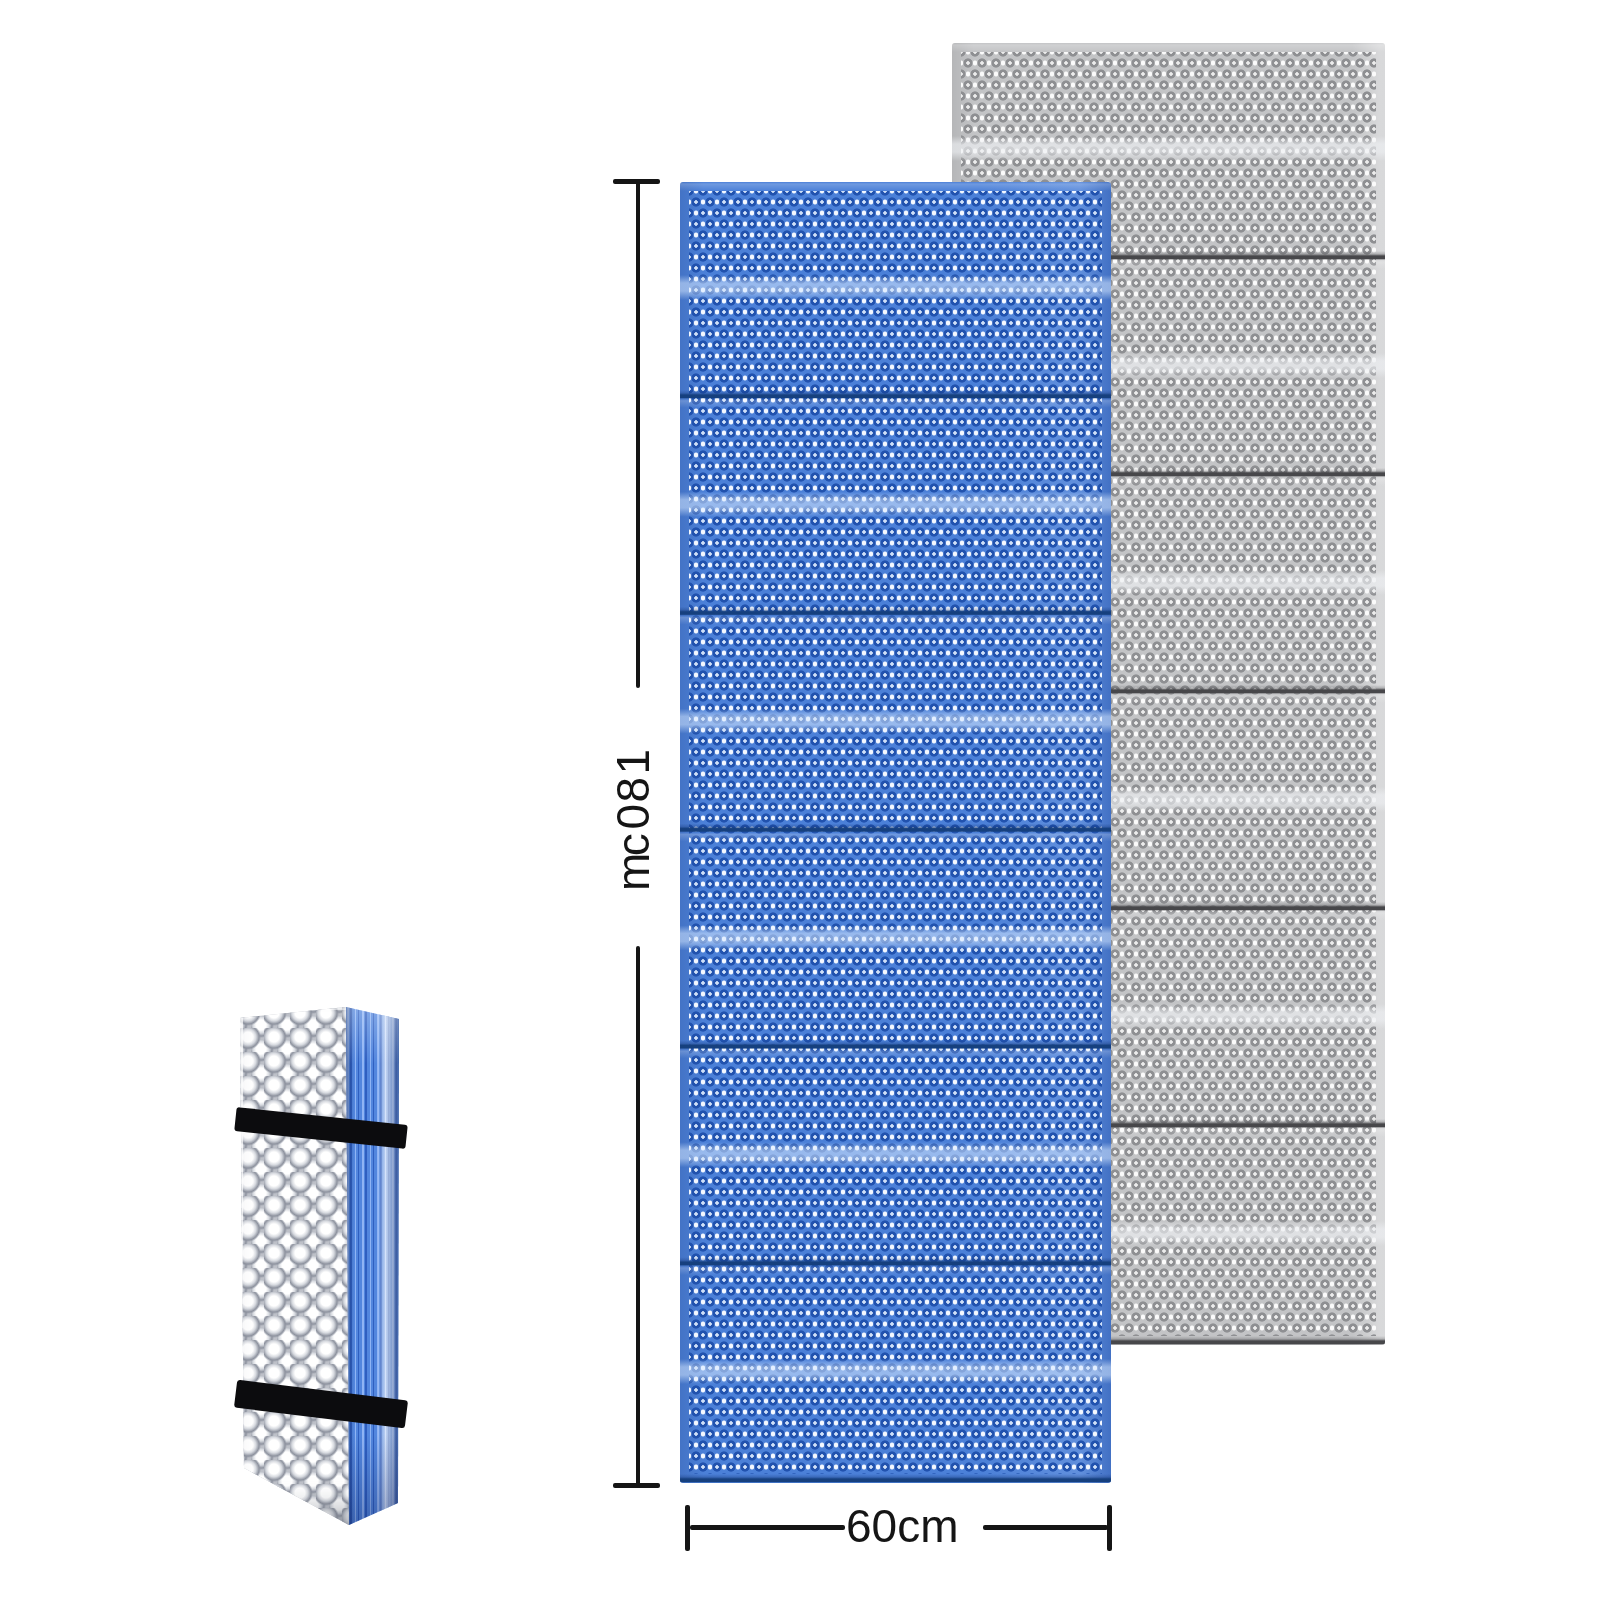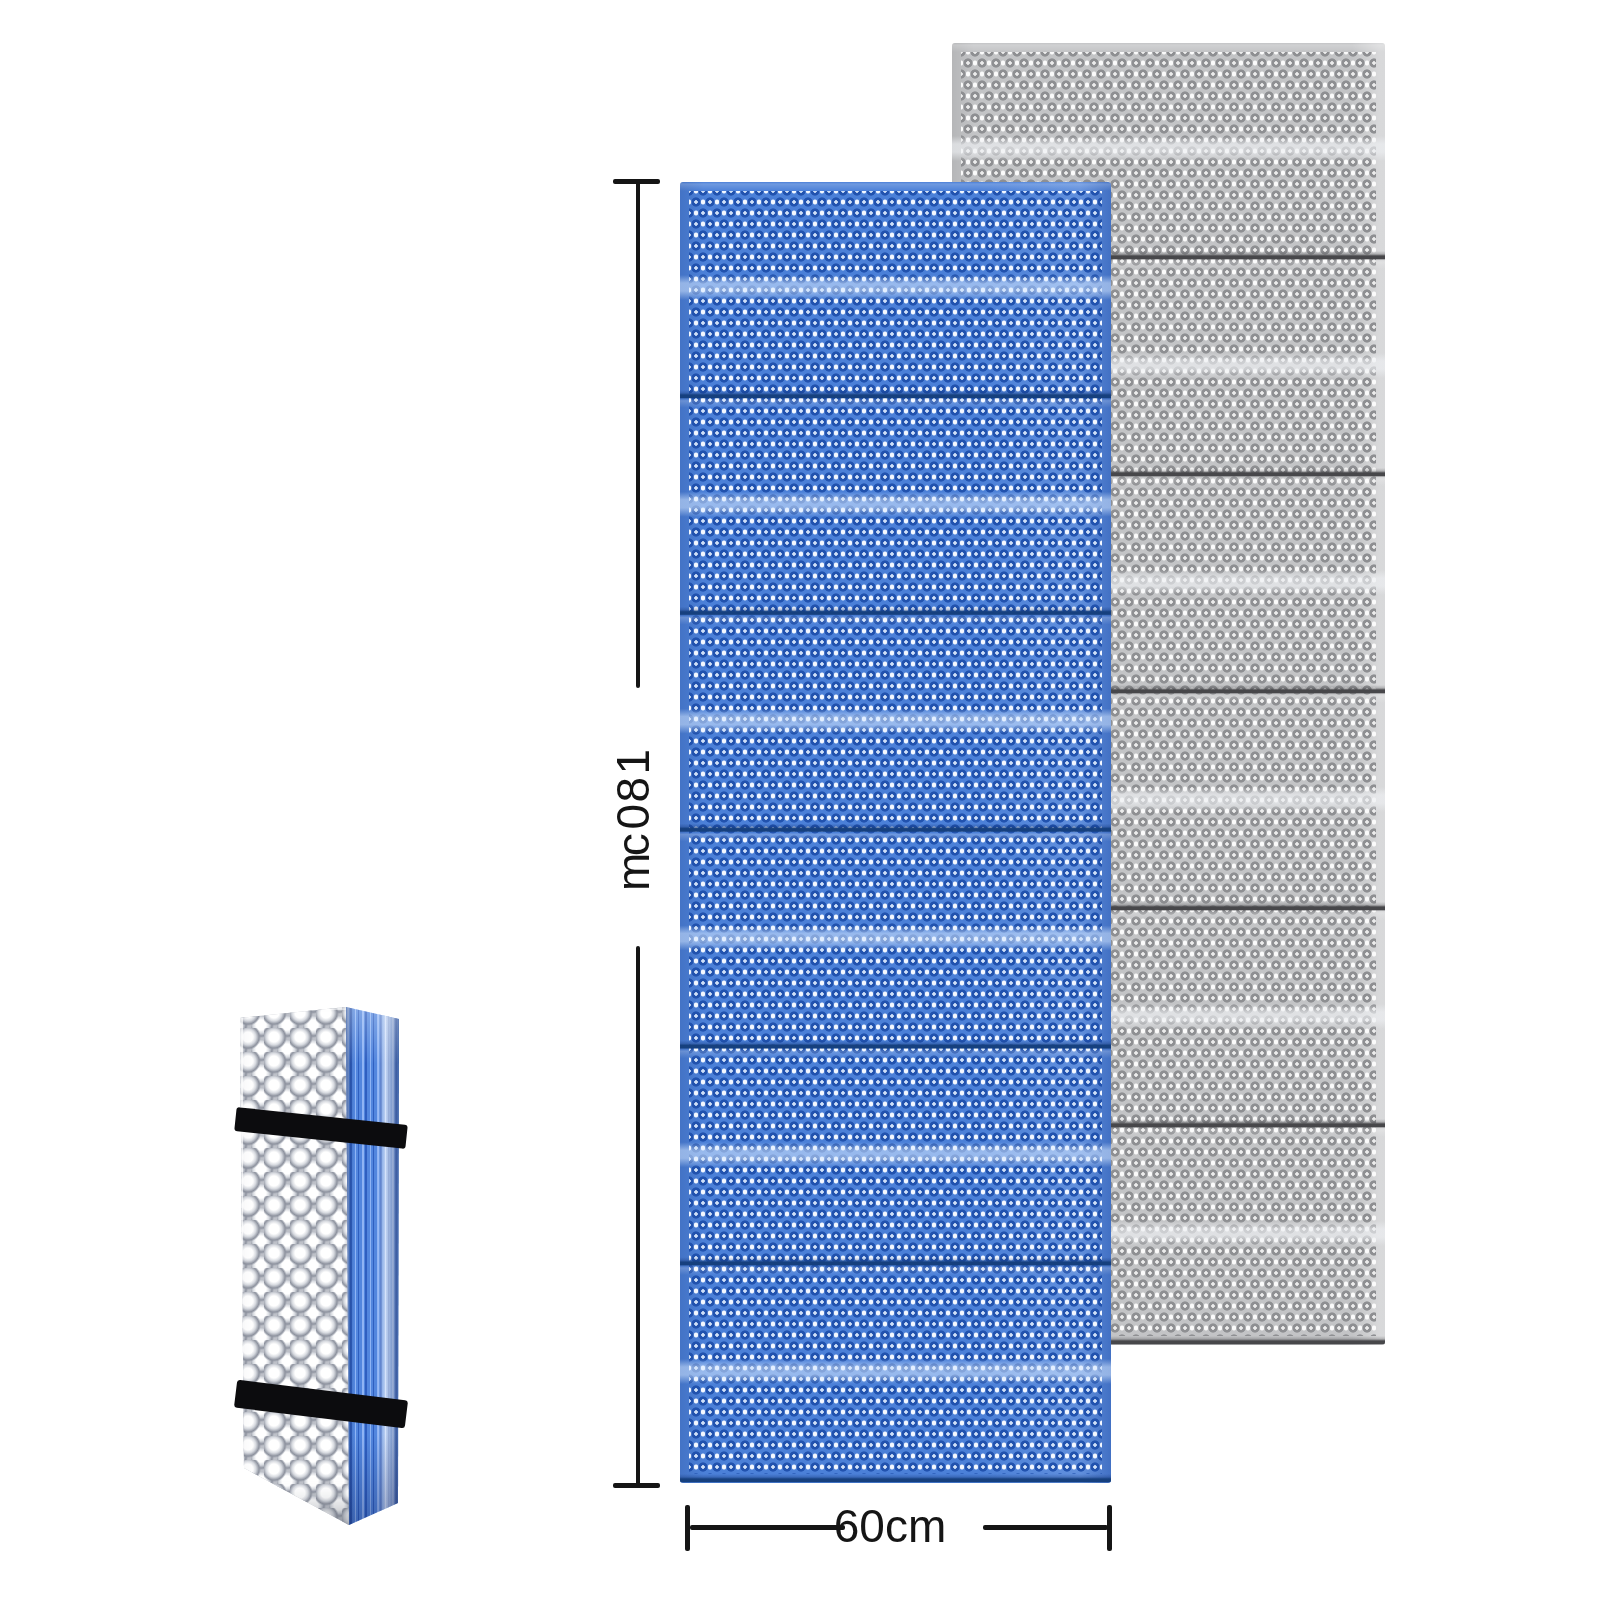--- a/index.html
+++ b/index.html
@@ -86,23 +86,23 @@
     position:absolute; left:607px; top:748px; width:54px; z-index:5;
     color:var(--dim-line,#151515);
     display:flex; flex-direction:column; align-items:center;
   }
   .vlabel span {
     display:block; width:54px; height:27.5px; line-height:27px;
     font-size:46px; text-align:center;
     transform:rotate(-90deg);
   }
   .hlabel {
-    position:absolute; left:820px; top:1499px; width:140px; height:55px; z-index:5;
+    position:absolute; left:846px; top:1499px; width:140px; height:55px; z-index:5;
     color:var(--dim-line,#151515);
-    font-size:46px; line-height:55px; text-align:center; white-space:nowrap;
+    font-size:46px; line-height:55px; white-space:nowrap;
   }
 
   
   .folded { position:absolute; left:238px; top:1004px; width:166px; height:526px; z-index:3; }
   .f-front {
     position:absolute; inset:0;
     clip-path:polygon(2px 14px, 108px 3px, 111px 521px, 6px 464px);
     background:
       radial-gradient(circle at 10px 9px, var(--fold-bump-hi,#ffffff) 5px, #d6d9df 8px, var(--fold-bump-sh,#8e939f) 11px, rgba(142,147,159,0) 13px),
       radial-gradient(circle at 10px 9px, var(--fold-bump-hi,#ffffff) 5px, #d6d9df 8px, var(--fold-bump-sh,#8e939f) 11px, rgba(142,147,159,0) 13px),

